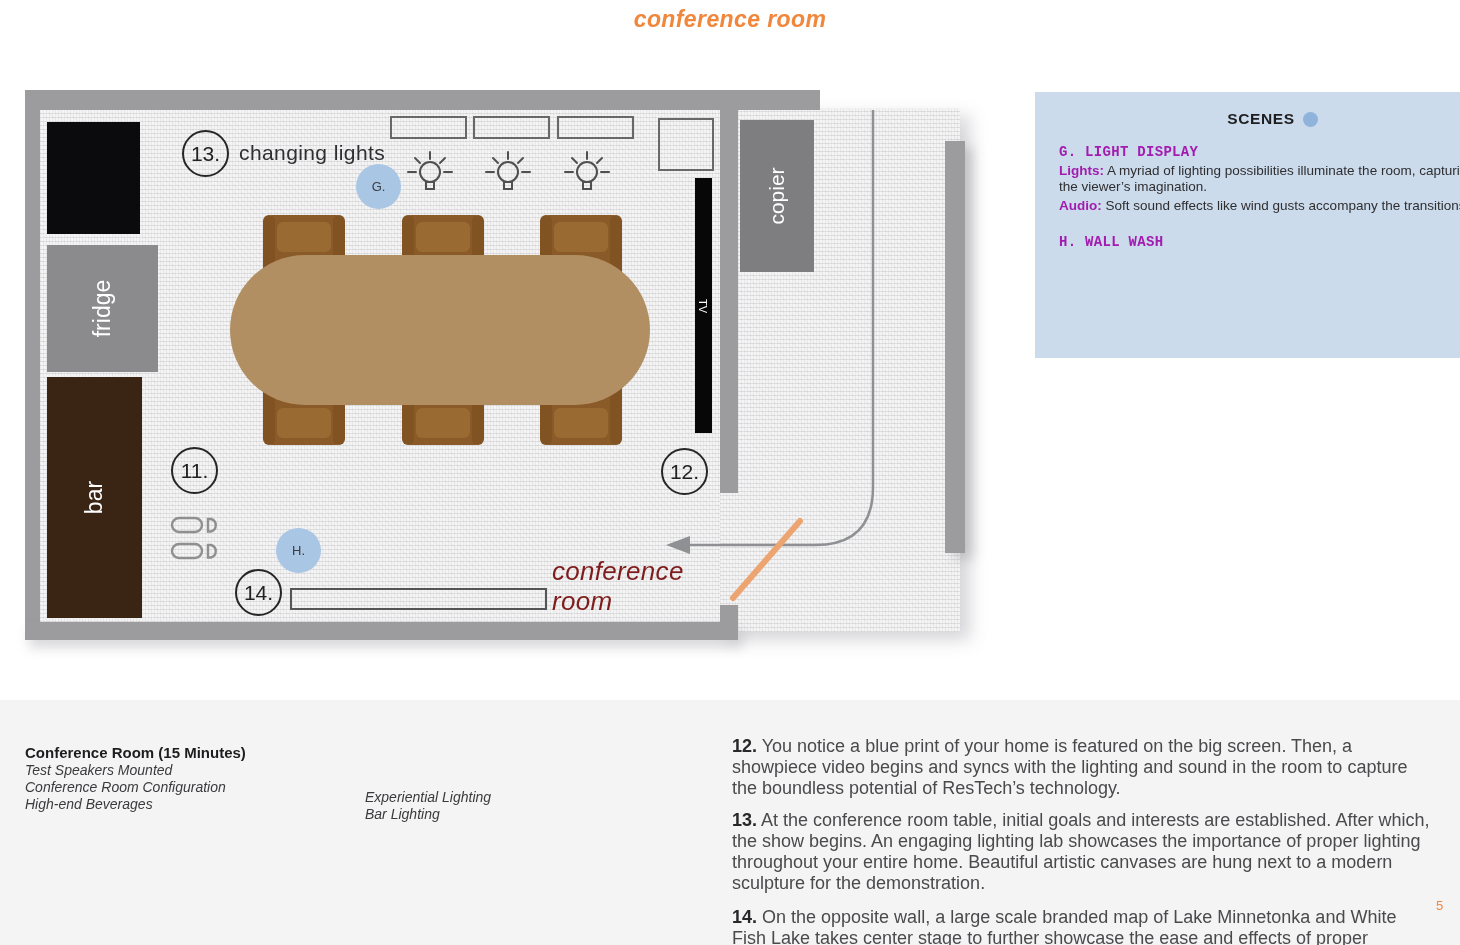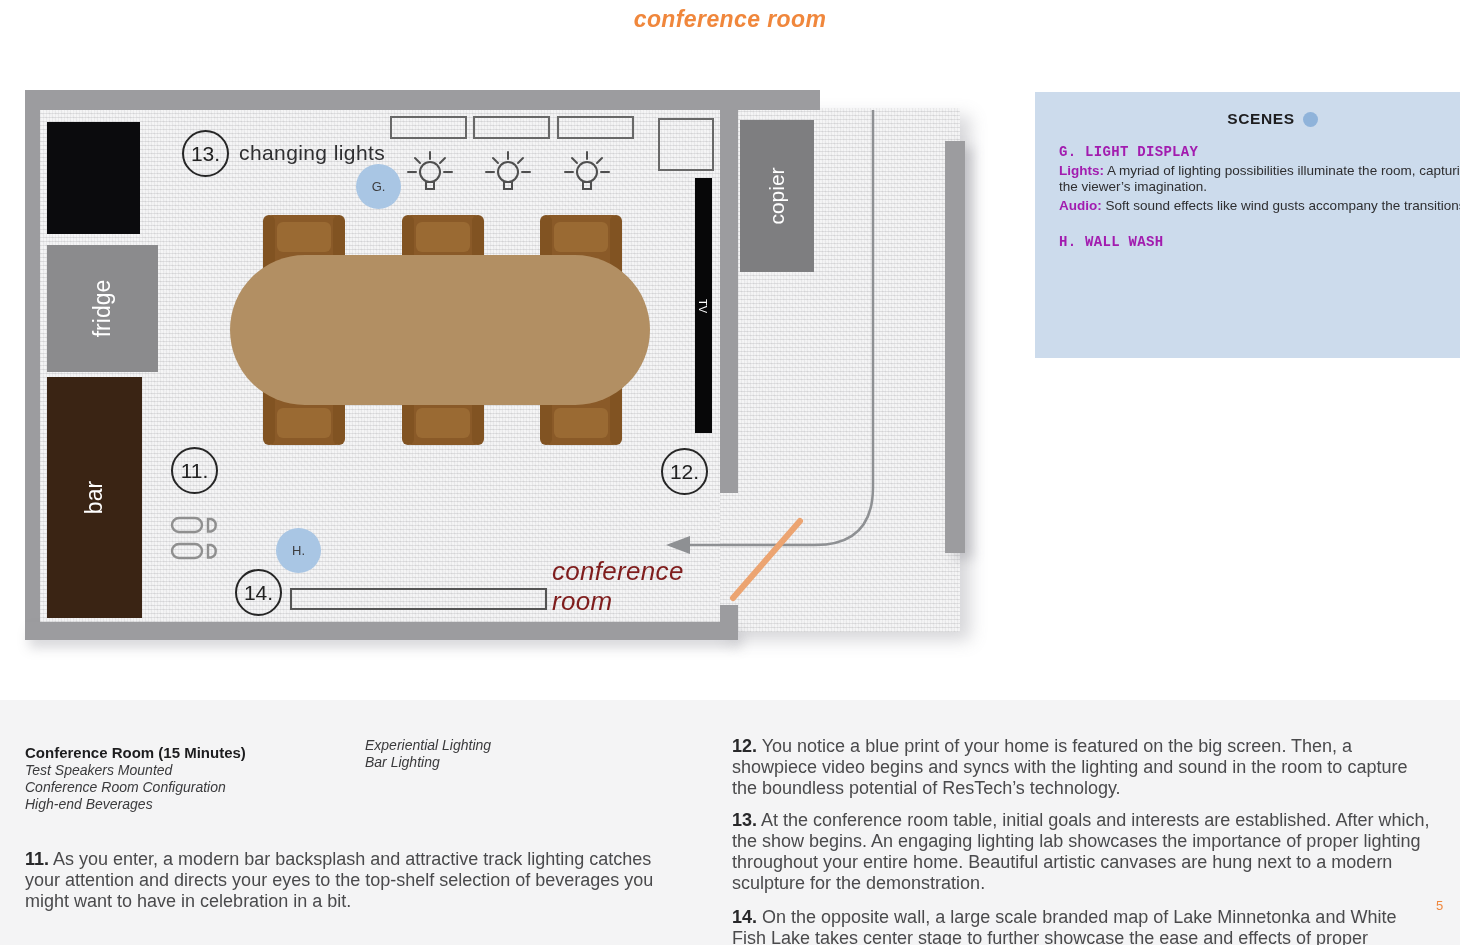--- a/index.html
+++ b/index.html
@@ -246,28 +246,25 @@
   </div>
 
   <div class="abs footer-bg"></div>
 
   <div class="abs f-heading" style="left:25px;top:744px;">Conference Room (15 Minutes)</div>
   <div class="abs" style="left:25px;top:762px;">
     <div class="f-ital">Test Speakers Mounted</div>
     <div class="f-ital">Conference Room Configuration</div>
     <div class="f-ital">High-end Beverages</div>
   </div>
-  <div class="abs" style="left:365px;top:737px;">
+  <div class="abs" style="left:365px;top:789px;">
     <div class="f-ital">Experiential Lighting</div>
     <div class="f-ital">Bar Lighting</div>
   </div>
 
-  <div class="abs f-note" style="left:25px;top:849px;width:645px;">
-    <b>11.</b><span> As you enter, a modern bar backsplash and attractive track lighting catches your attention and directs your eyes to the top-shelf selection of beverages you might want to have in celebration in a bit.</span>
-  </div>
 
   <div class="abs" style="left:732px;top:736px;width:700px;">
     <div class="f-note">
       <b>12.</b><span> You notice a blue print of your home is featured on the big screen. Then, a showpiece video begins and syncs with the lighting and sound in the room to capture the boundless potential of ResTech’s technology.</span>
     </div>
     <div class="f-note" style="margin-top:11px;">
       <b>13.</b><span> At the conference room table, initial goals and interests are established. After which, the show begins. An engaging lighting lab showcases the importance of proper lighting throughout your entire home. Beautiful artistic canvases are hung next to a modern sculpture for the demonstration.</span>
     </div>
     <div class="f-note" style="margin-top:13px;">
       <b>14.</b><span> On the opposite wall, a large scale branded map of Lake Minnetonka and White Fish Lake takes center stage to further showcase the ease and effects of proper lighting. You are beyond excited to discuss the potential of what your home can be. Time to start planning how to make your dream home a reality.</span>

